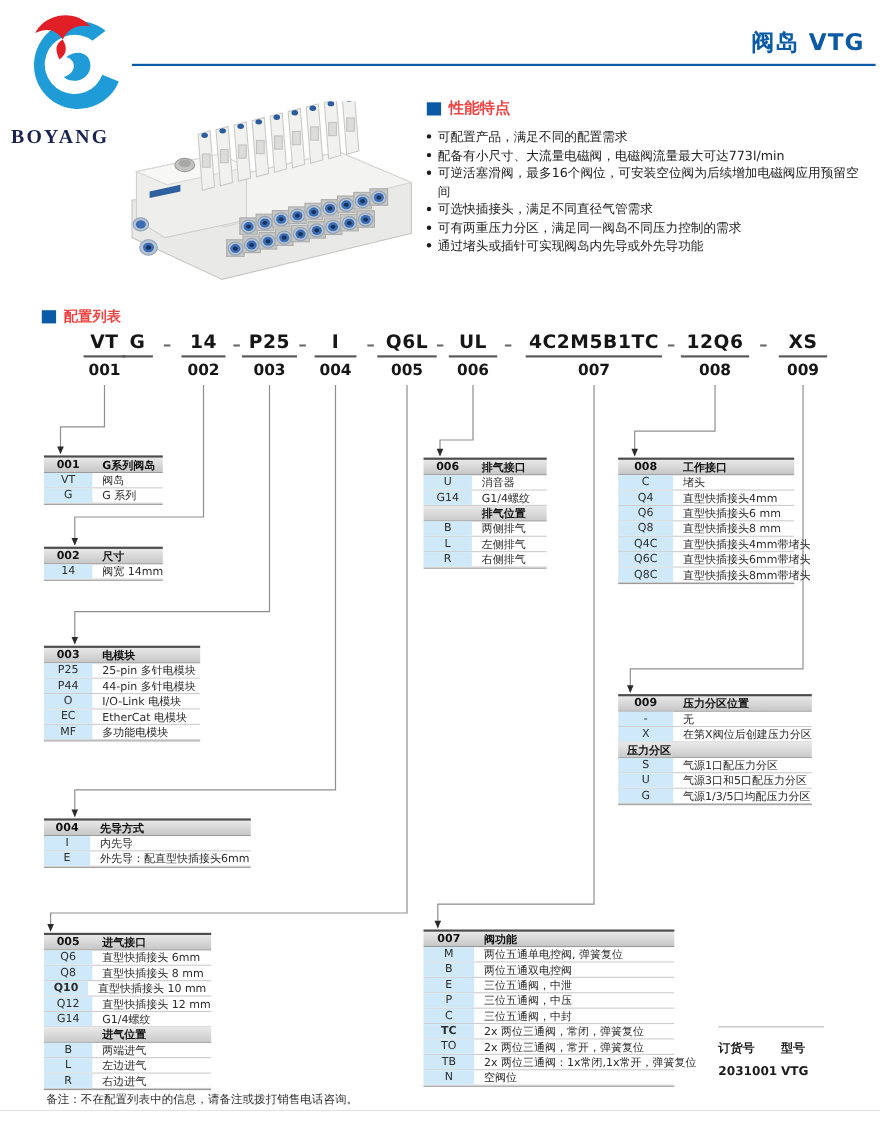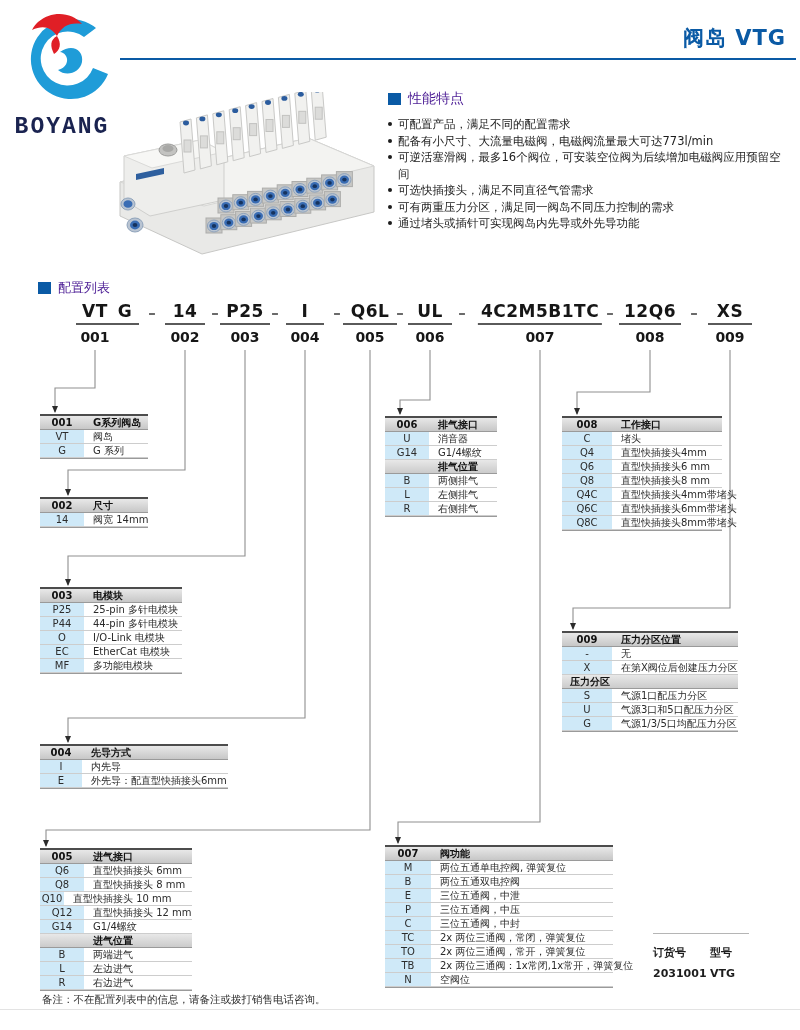--- a/index.html
+++ b/index.html
@@ -2,33 +2,33 @@
 <html style="--accent: #0a5aa5; --codebg: #cfe9f8;"><head>
 <meta charset="utf-8">
 <style>
   html,body{margin:0;padding:0;background:#fff;}
   .page{position:relative;width:800px;height:1030px;background:#fff;overflow:hidden;
         font-family:"DejaVu Sans","Liberation Sans",sans-serif;color:#222;}
   :root{--accent:#0a5aa5;--codebg:#cfe9f8;}
 
   
   .logo{position:absolute;left:10px;top:6px;width:104px;height:130px;}
-  .logo-text{position:absolute;left:0;top:108px;width:104px;text-align:center;
-             font-family:Liberation Mono, monospace;font-size:23px;
+  .logo-text{position:absolute;left:0;top:108px;width:104px;text-align:left;
+             font-family:Liberation Serif, serif;font-size:18px;
              letter-spacing:2px;color:#1a2350;font-weight:600;}
   .page-title{position:absolute;right:14px;top:24px;font-size:21px;font-weight:bold;
               color:var(--accent);letter-spacing:1px;}
   .header-rule{position:absolute;left:120px;top:58px;width:676px;height:2px;background:var(--accent);}
 
   
   .product{position:absolute;left:106px;top:92px;width:282px;height:165px;}
 
   
   .features{position:absolute;left:388px;top:90px;width:404px;}
-  .sec-head{display:flex;align-items:center;gap:7px;font-weight:normal;font-size:14px;color:#4c1d95;}
+  .sec-head{display:flex;align-items:center;gap:7px;font-weight:bold;font-size:14px;color:#ef4444;}
   .sq{width:13px;height:12px;background:var(--accent);display:inline-block;}
   .feat-list{margin-top:8px;}
   .feat{display:flex;gap:6px;font-size:11.5px;line-height:16.5px;color:#1c1c1c;}
   .dot{flex:none;width:4px;height:4px;border-radius:50%;background:#1c1c1c;margin-top:6px;}
 
   
   .config-head{position:absolute;left:38px;top:279px;}
   .config-head .sec-head{font-size:13px;}
 
   
@@ -370,21 +370,21 @@
         </div>
         <div class="t-row">
           <span class="tc" style="width: 44px;">Q6</span>
           <span class="td">直型快插接头 6mm</span>
         </div>
         <div class="t-row">
           <span class="tc" style="width: 44px;">Q8</span>
           <span class="td">直型快插接头 8 mm</span>
         </div>
         <div class="t-row">
-          <span class="tc" style="width: 24px;">Q10</span>
+          <span class="tc" style="width: 40px; font-weight: bold;">Q10</span>
           <span class="td">直型快插接头 10 mm</span>
         </div>
         <div class="t-row">
           <span class="tc" style="width: 44px;">Q12</span>
           <span class="td">直型快插接头 12 mm</span>
         </div>
         <div class="t-row">
           <span class="tc" style="width: 44px;">G14</span>
           <span class="td">G1/4螺纹</span>
         </div>
@@ -448,21 +448,21 @@
         </div>
         <div class="t-row">
           <span class="tc" style="width: 46px;">P</span>
           <span class="td">三位五通阀，中压</span>
         </div>
         <div class="t-row">
           <span class="tc" style="width: 46px;">C</span>
           <span class="td">三位五通阀，中封</span>
         </div>
         <div class="t-row">
-          <span class="tc" style="width: 46px;">TC</span>
+          <span class="tc" style="width: 46px; font-weight: bold;">TC</span>
           <span class="td">2x 两位三通阀，常闭，弹簧复位</span>
         </div>
         <div class="t-row">
           <span class="tc" style="width: 46px;">TO</span>
           <span class="td">2x 两位三通阀，常开，弹簧复位</span>
         </div>
         <div class="t-row">
           <span class="tc" style="width: 46px;">TB</span>
           <span class="td">2x 两位三通阀：1x常闭,1x常开，弹簧复位</span>
         </div>

